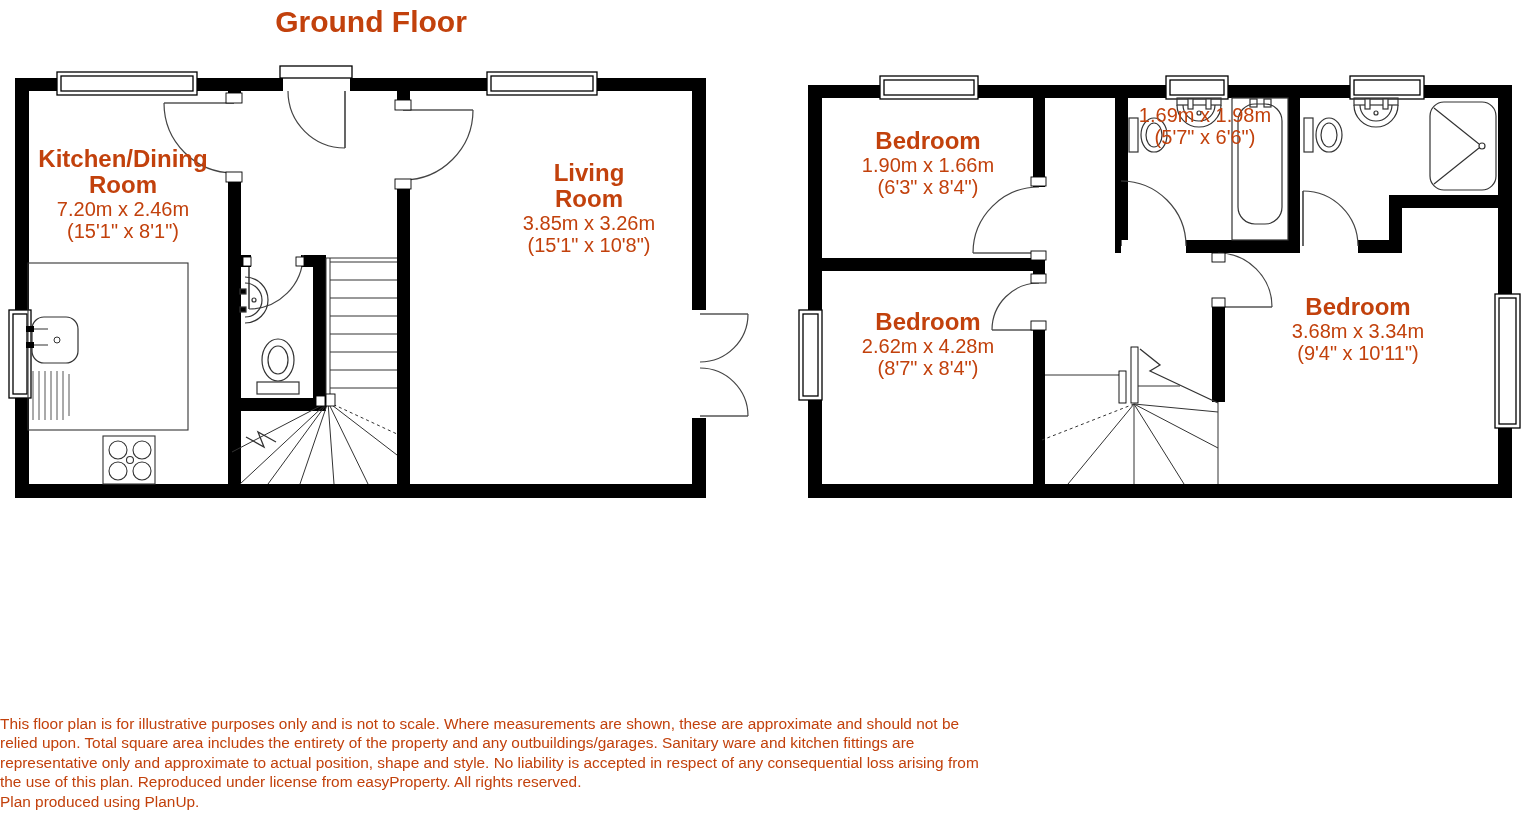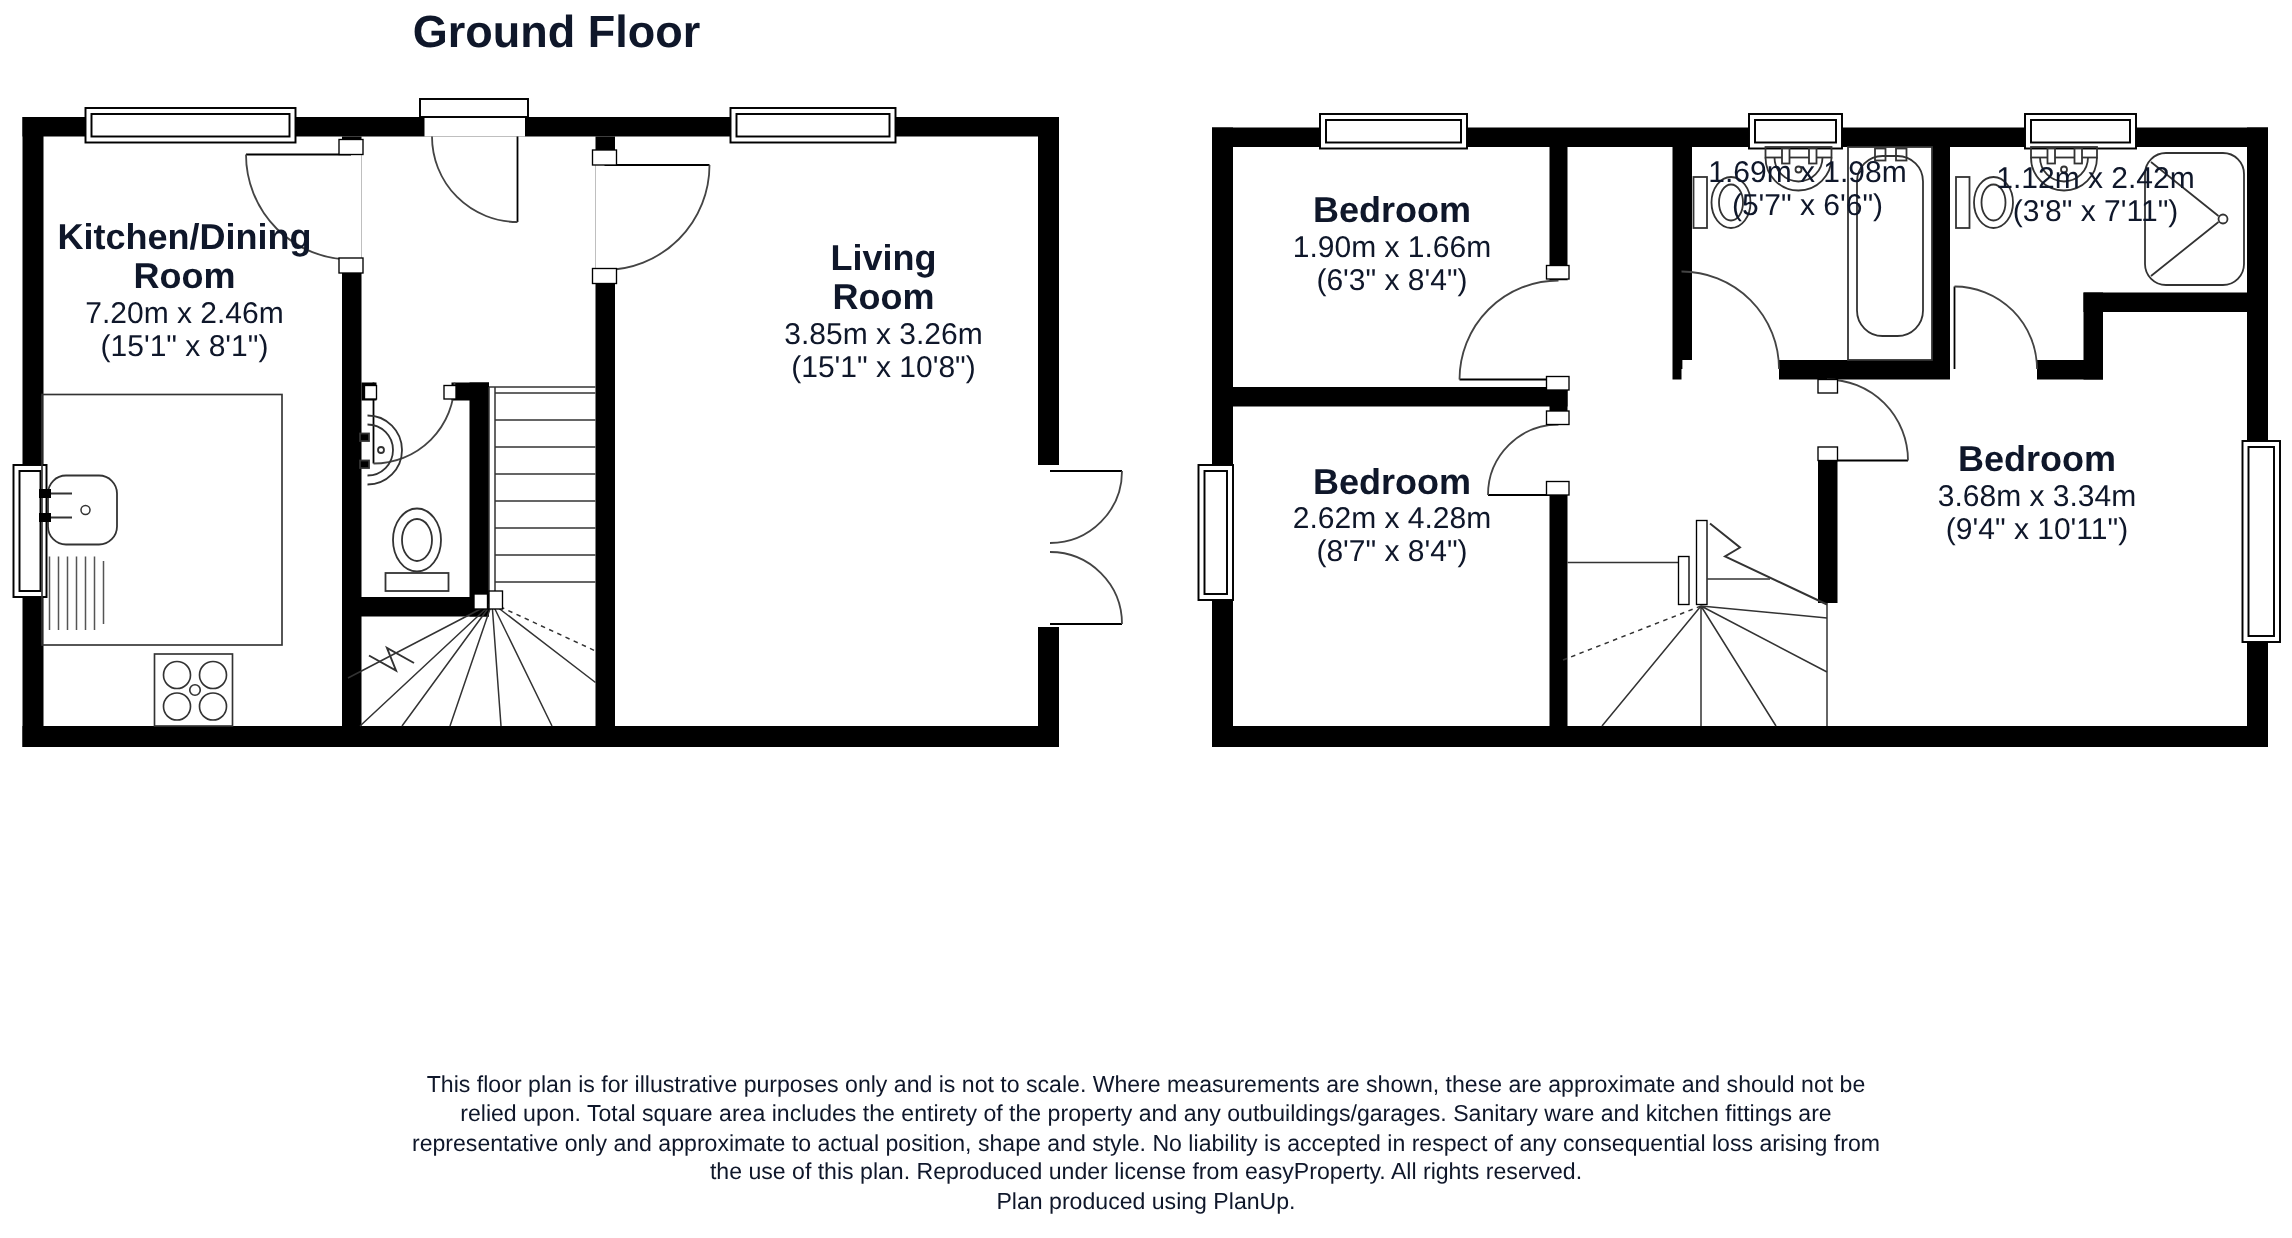--- a/index.html
+++ b/index.html
@@ -1,24 +1,24 @@
 <!DOCTYPE html>
 <html><head>
 <meta charset="utf-8">
 <style>
   html,body{margin:0;padding:0;background:#ffffff;}
   #stage{position:relative;width:1528px;height:825px;background:#ffffff;overflow:hidden;
-         font-family:"Liberation Sans",sans-serif;color:#0f172a;}
+         font-family:"Liberation Sans",sans-serif;color:#c2410c;}
   #plan-svg{position:absolute;left:0;top:0;}
   .floor-title{position:absolute;transform:translateX(-50%);font-weight:bold;font-size:30px;
                white-space:nowrap;}
   .room-label{position:absolute;transform:translateX(-50%);text-align:center;}
   .room-name{font-weight:bold;font-size:24px;line-height:26px;white-space:pre-line;}
   .room-metric,.room-imperial{font-size:20px;line-height:22px;white-space:nowrap;}
-  .disclaimer{position:absolute;left:0;top:714px;width:1528px;text-align:center;
+  .disclaimer{position:absolute;left:0;top:714px;width:1528px;
               font-size:15.4px;line-height:19.4px;white-space:pre-line;}
 </style>
 </head>
 <body>
 
 <div id="stage">
 
   <svg id="plan-svg" width="1528" height="825" viewBox="0 0 1528 825">
 
     <g>
@@ -292,24 +292,20 @@
     <div class="room-name">Bedroom</div>
     <div class="room-metric">1.90m x 1.66m</div>
     <div class="room-imperial">(6'3" x 8'4")</div>
   </div>
 
   <div class="room-label" style="left:1205px;top:104px;">
     <div class="room-metric">1.69m x 1.98m</div>
     <div class="room-imperial">(5'7" x 6'6")</div>
   </div>
 
-  <div class="room-label" style="left:1397px;top:108px;">
-    <div class="room-metric">1.12m x 2.42m</div>
-    <div class="room-imperial">(3'8" x 7'11")</div>
-  </div>
 
   <div class="room-label" style="left:928px;top:309px;">
     <div class="room-name">Bedroom</div>
     <div class="room-metric">2.62m x 4.28m</div>
     <div class="room-imperial">(8'7" x 8'4")</div>
   </div>
 
   <div class="room-label" style="left:1358px;top:294px;">
     <div class="room-name">Bedroom</div>
     <div class="room-metric">3.68m x 3.34m</div>

